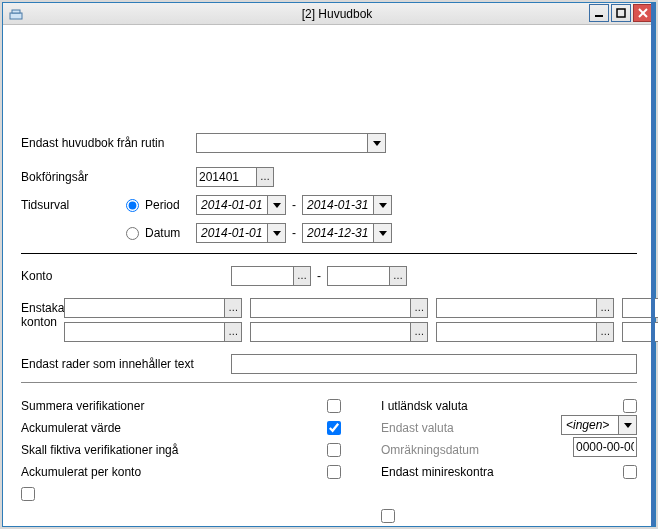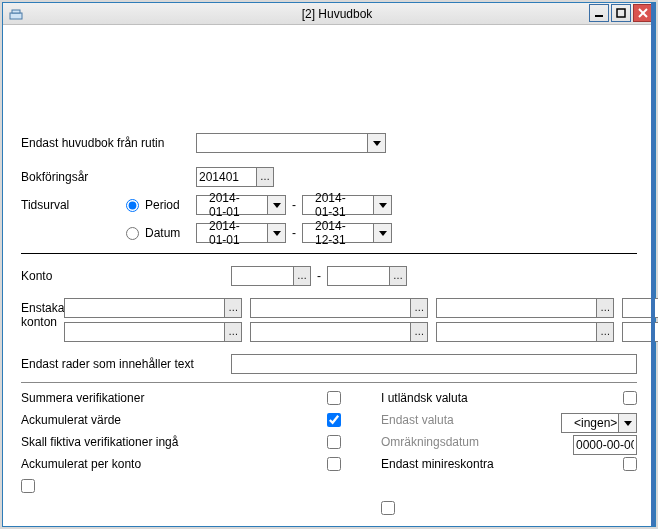--- a/index.html
+++ b/index.html
@@ -116,40 +116,40 @@
   }
   .enstaka-row { display:flex; gap:8px; }
 
   .check-area {
     display:flex;
     gap: 40px;
   }
   .check-col-left { flex: 0 0 320px; }
   .check-col-right { flex: 1; }
   .chk-row {
-    display:flex; align-items:flex-start;
+    display:flex; align-items:flex-end;
     height: 22px;
   }
   .chk-row .chk-label { flex: 1; }
   .chk-row input[type=checkbox] {
     width:14px; height:14px;
     margin:0;
   }
   .disabled-text { color:#888; }
 
   .spacer { height: 88px; }
 
   .dropdown {
     display:inline-flex;
   }
   .dropdown .dd-val {
     border:1px solid #7a7a7a;
-    height:20px; padding:1px 12px;
+    height:20px; padding:1px 4px;
     background:#fff;
-    display:inline-flex; align-items:center;
+    display:inline-flex; align-items:center;font-style:italic;
   }
   .dropdown .dd-btn {
     width:18px; height:20px;
     border:1px solid #7a7a7a; border-left:none;
     background:#f0f0f0;
     display:flex; align-items:center; justify-content:center;
     cursor:pointer;
   }
   .chev { width:0;height:0;border-left:4px solid transparent;border-right:4px solid transparent;border-top:5px solid #000; }
 

